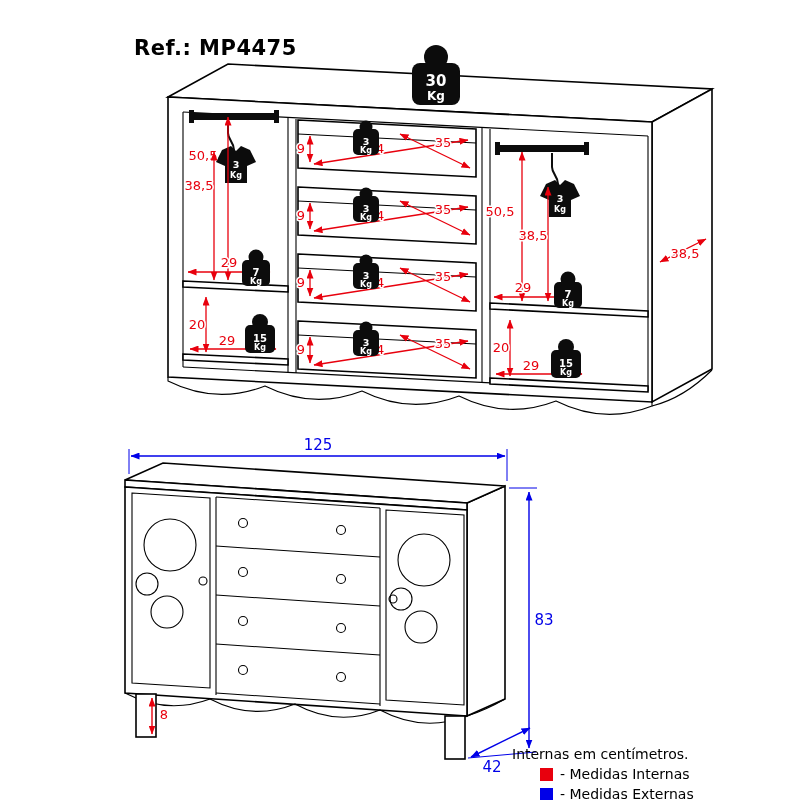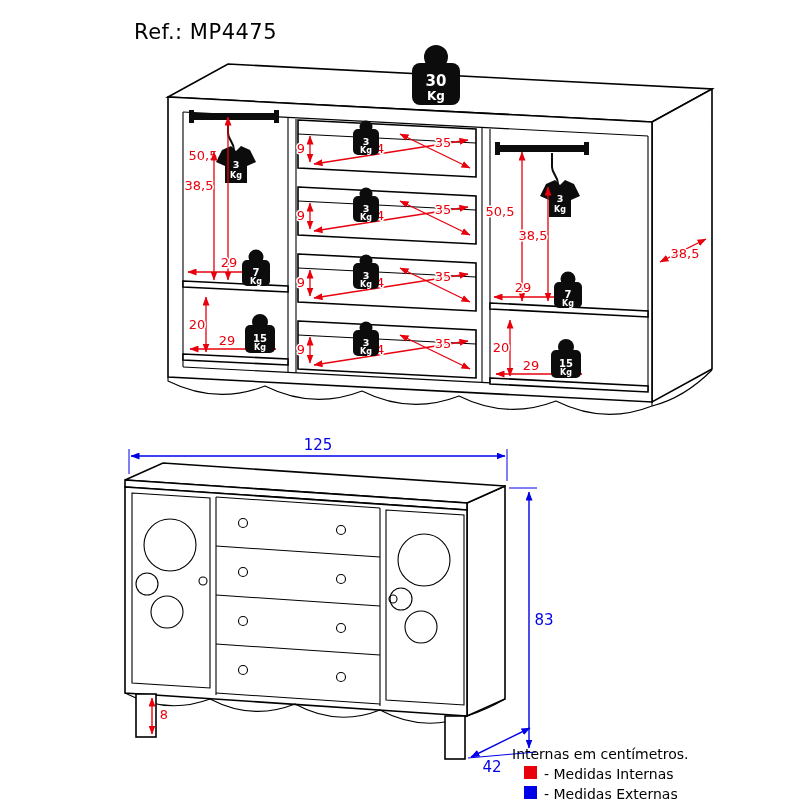--- a/index.html
+++ b/index.html
@@ -1,37 +1,37 @@
 <!DOCTYPE html>
 <html><head>
 <meta charset="utf-8">
 <style>
   html,body{margin:0;padding:0;}
   body{
     width:800px;height:800px;position:relative;background:#ffffff;
     font-family:"DejaVu Sans","Liberation Sans",sans-serif;overflow:hidden;
   }
   .hdr{
-    position:absolute;left:134px;top:20px;font-size:21px;font-weight:normal;color:#000;
+    position:absolute;left:134px;top:36px;font-size:21px;font-weight:bold;color:#000;
     letter-spacing:.5px;
   }
   svg{position:absolute;left:0;top:0;}
   .ol{stroke:#000;stroke-width:1.6;fill:#fff;}
   .il{stroke:#000;stroke-width:1.1;fill:none;}
   .blk{fill:#0c0c0c;stroke:none;}
   .dl{stroke:#e8000d;stroke-width:1.3;marker-start:url(#mr);marker-end:url(#mr);}
   .bl{stroke:#0000e8;stroke-width:1.4;marker-start:url(#mb);marker-end:url(#mb);}
   .rl{stroke:#e8000d;stroke-width:1.4;marker-start:url(#mr);marker-end:url(#mr);}
   .tick{stroke:#0000e8;stroke-width:1;}
   .dimr{fill:#e8000d;font-size:13px;text-anchor:middle;paint-order:stroke;stroke:#fff;stroke-width:3px;stroke-linejoin:round;font-family:"DejaVu Sans",sans-serif;}
   .dimb{fill:#0000e8;font-size:15px;text-anchor:middle;paint-order:stroke;stroke:#fff;stroke-width:3px;stroke-linejoin:round;font-family:"DejaVu Sans",sans-serif;}
   .wtxt{fill:#fff;font-weight:bold;text-anchor:middle;font-family:"DejaVu Sans",sans-serif;}
   .legend{position:absolute;left:512px;top:746px;width:152px;font-size:14px;color:#000;}
   .legend-note{text-align:right;white-space:nowrap;}
-  .legend-row{display:flex;gap:7px;margin-top:4px;margin-left:12px;white-space:nowrap;}
+  .legend-row{display:flex;align-items:center;gap:7px;margin-top:4px;margin-left:28px;white-space:nowrap;}
   .sq{width:13px;height:13px;display:inline-block;flex:0 0 13px;}
   .sq.red{background:#e8000d;}
   .sq.blue{background:#0000e8;}
 </style>
 </head>
 <body>
 
 <div class="hdr">Ref.: MP4475</div>
 
 <svg width="800" height="800" viewBox="0 0 800 800">

